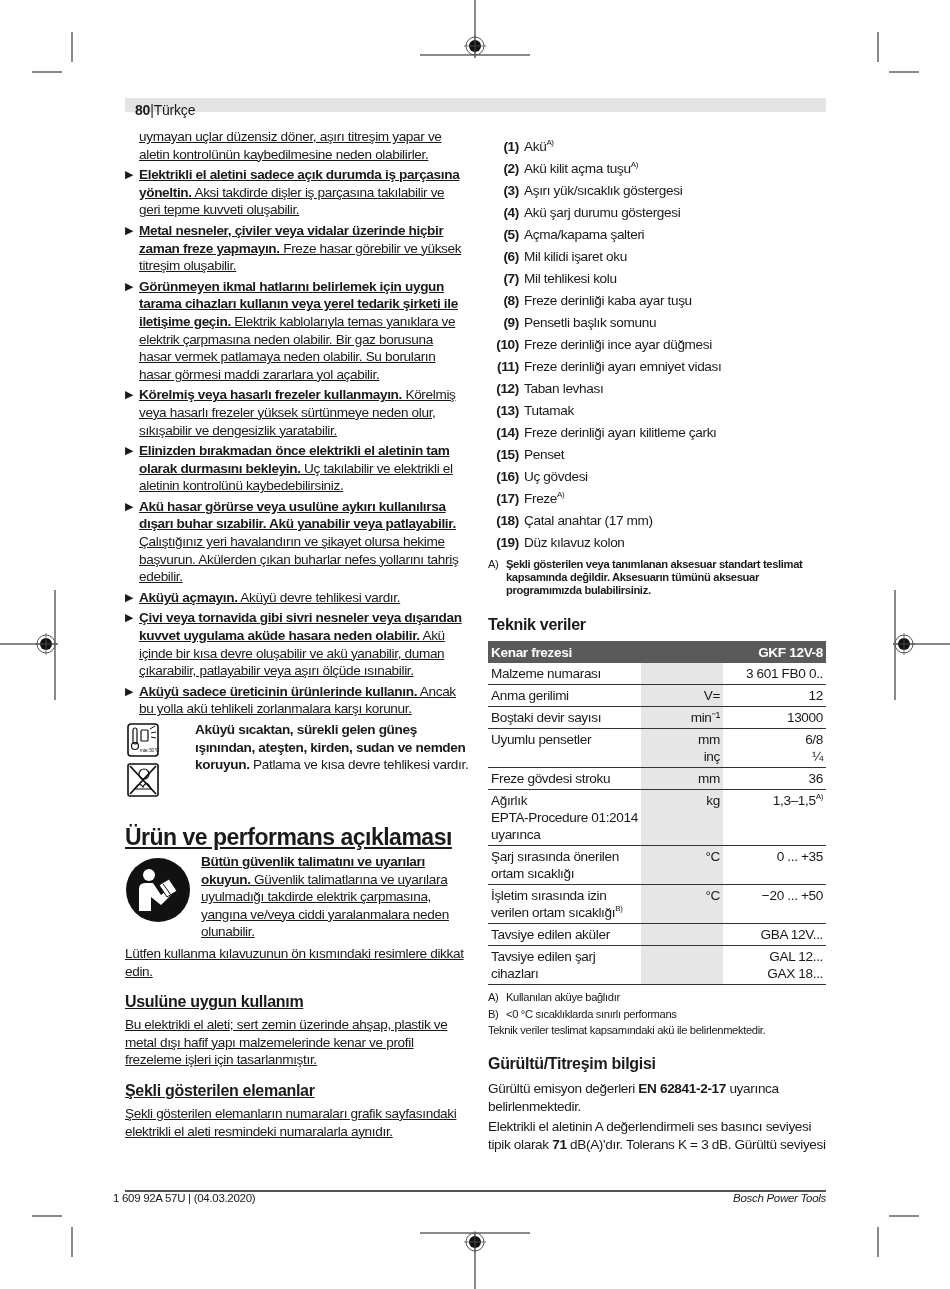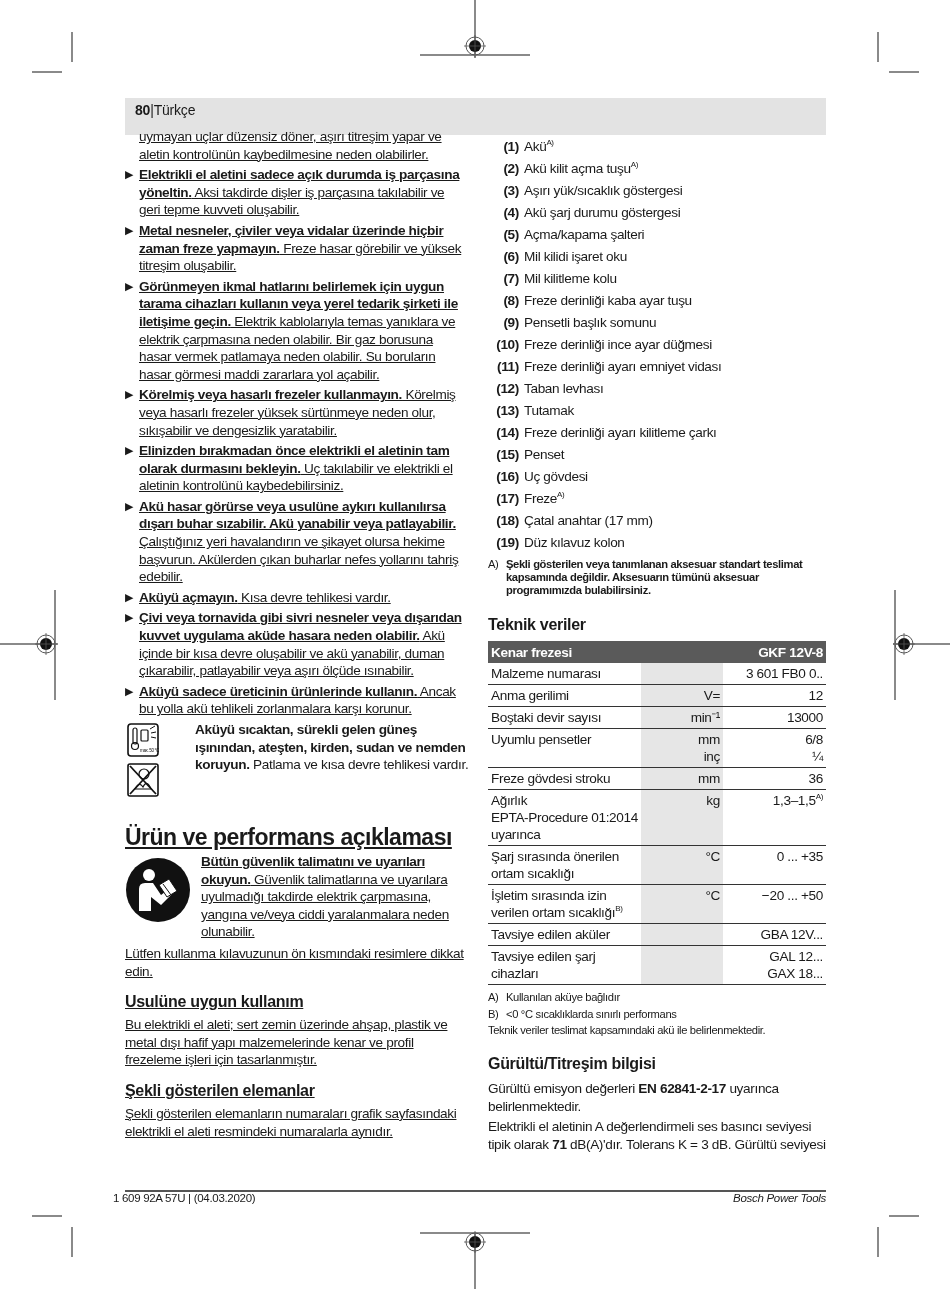--- a/index.html
+++ b/index.html
@@ -2,21 +2,21 @@
 <html><head>
 <meta charset="utf-8">
 <style>
   * { box-sizing: border-box; margin: 0; padding: 0; }
   html, body { width: 950px; height: 1289px; background: #ffffff; overflow: hidden; }
   body { position: relative; font-family: "Liberation Sans Narrow", "Liberation Sans", sans-serif; color: #1a1a1a; }
 
   .mark-line { position: absolute; background: #8a8a8a; }
   .reg { position: absolute; width: 22px; height: 22px; }
 
-  .header-bar { position: absolute; left: 125px; top: 98px; width: 701px; height: 37px; background: #e3e3e3; }
+  .header-bar { position: absolute; left: 125px; top: 98px; width: 701px; height: 14px; background: #e3e3e3; }
   .header-bar .pg { position: absolute; left: 10px; top: 4px; font-size: 14px; letter-spacing: -0.2px; }
   .header-bar .pg b { font-weight: 700; }
 
   .col { position: absolute; font-size: 13.6px; line-height: 17.6px; letter-spacing: -0.35px; }
   .left { left: 125px; width: 340px; top: 128px; text-decoration: underline; }
   .right { left: 488px; width: 338px; top: 136px; }
 
   .cont { padding-left: 14px; margin-bottom: 3px; }
   .bullet { position: relative; padding-left: 14px; margin-bottom: 3px; }
   .bullet .arrow { position: absolute; left: 0; top: 0; font-size: 11px; }
@@ -114,21 +114,21 @@
 <div class="col left">
   <div class="cont">uymayan uçlar düzensiz döner, aşırı titreşim yapar ve aletin kontrolünün kaybedilmesine neden olabilirler.</div>
 
   <div id="bullets">
       <div class="bullet"><span class="arrow">▶</span><b>Elektrikli el aletini sadece açık durumda iş parçasına yöneltin.</b><span> Aksi takdirde dişler iş parçasına takılabilir ve geri tepme kuvveti oluşabilir.</span></div>
       <div class="bullet"><span class="arrow">▶</span><b>Metal nesneler, çiviler veya vidalar üzerinde hiçbir zaman freze yapmayın.</b><span> Freze hasar görebilir ve yüksek titreşim oluşabilir.</span></div>
       <div class="bullet"><span class="arrow">▶</span><b>Görünmeyen ikmal hatlarını belirlemek için uygun tarama cihazları kullanın veya yerel tedarik şirketi ile iletişime geçin.</b><span> Elektrik kablolarıyla temas yanıklara ve elektrik çarpmasına neden olabilir. Bir gaz borusuna hasar vermek patlamaya neden olabilir. Su boruların hasar görmesi maddi zararlara yol açabilir.</span></div>
       <div class="bullet"><span class="arrow">▶</span><b>Körelmiş veya hasarlı frezeler kullanmayın.</b><span> Körelmiş veya hasarlı frezeler yüksek sürtünmeye neden olur, sıkışabilir ve dengesizlik yaratabilir.</span></div>
       <div class="bullet"><span class="arrow">▶</span><b>Elinizden bırakmadan önce elektrikli el aletinin tam olarak durmasını bekleyin.</b><span> Uç takılabilir ve elektrikli el aletinin kontrolünü kaybedebilirsiniz.</span></div>
       <div class="bullet"><span class="arrow">▶</span><b>Akü hasar görürse veya usulüne aykırı kullanılırsa dışarı buhar sızabilir. Akü yanabilir veya patlayabilir.</b><span> Çalıştığınız yeri havalandırın ve şikayet olursa hekime başvurun. Akülerden çıkan buharlar nefes yollarını tahriş edebilir.</span></div>
-      <div class="bullet"><span class="arrow">▶</span><b>Aküyü açmayın.</b><span> Kısa devre tehlikesi vardır.</span></div>
+      <div class="bullet"><span class="arrow">▶</span><b>Aküyü açmayın.</b><span> Aküyü devre tehlikesi vardır.</span></div>
       <div class="bullet"><span class="arrow">▶</span><b>Çivi veya tornavida gibi sivri nesneler veya dışarıdan kuvvet uygulama aküde hasara neden olabilir.</b><span> Akü içinde bir kısa devre oluşabilir ve akü yanabilir, duman çıkarabilir, patlayabilir veya aşırı ölçüde ısınabilir.</span></div>
       <div class="bullet"><span class="arrow">▶</span><b>Aküyü sadece üreticinin ürünlerinde kullanın.</b><span> Ancak bu yolla akü tehlikeli zorlanmalara karşı korunur.</span></div>
     </div>
 
   <div class="warn-block">
     <div class="warn-icons">
       <svg width="32" height="34" viewBox="0 0 32 34">
         <rect x="1" y="1" width="30" height="32" rx="3" fill="none" stroke="#111" stroke-width="1.6"></rect>
         <rect x="6" y="5" width="4" height="16" rx="2" fill="none" stroke="#111" stroke-width="1.2"></rect>
         <circle cx="8" cy="23" r="3.5" fill="none" stroke="#111" stroke-width="1.2"></circle>
@@ -191,21 +191,21 @@
       <div class="comp">
         <span class="num">(5)</span>
         <span><span>Açma/kapama şalteri</span></span>
       </div>
       <div class="comp">
         <span class="num">(6)</span>
         <span><span>Mil kilidi işaret oku</span></span>
       </div>
       <div class="comp">
         <span class="num">(7)</span>
-        <span><span>Mil kilitleme kolu</span></span>
+        <span><span>Mil tehlikesi kolu</span></span>
       </div>
       <div class="comp">
         <span class="num">(8)</span>
         <span><span>Freze derinliği kaba ayar tuşu</span></span>
       </div>
       <div class="comp">
         <span class="num">(9)</span>
         <span><span>Pensetli başlık somunu</span></span>
       </div>
       <div class="comp">

